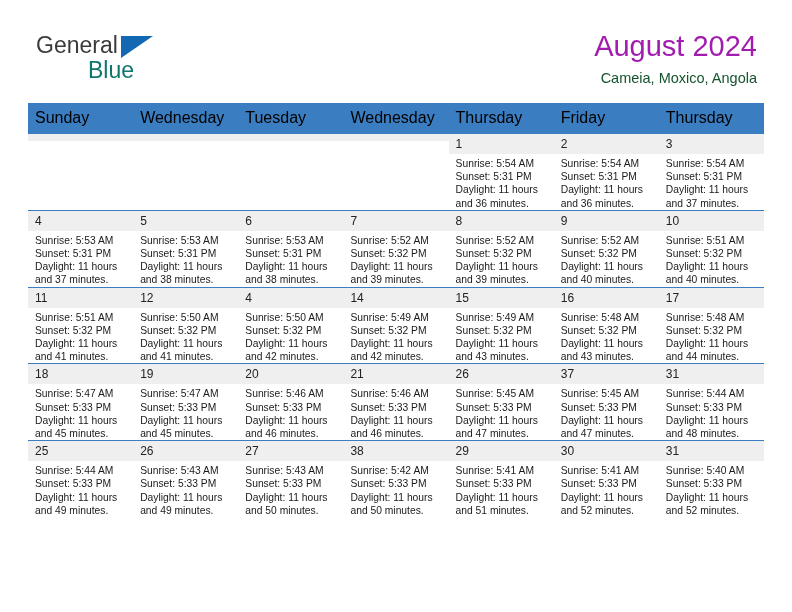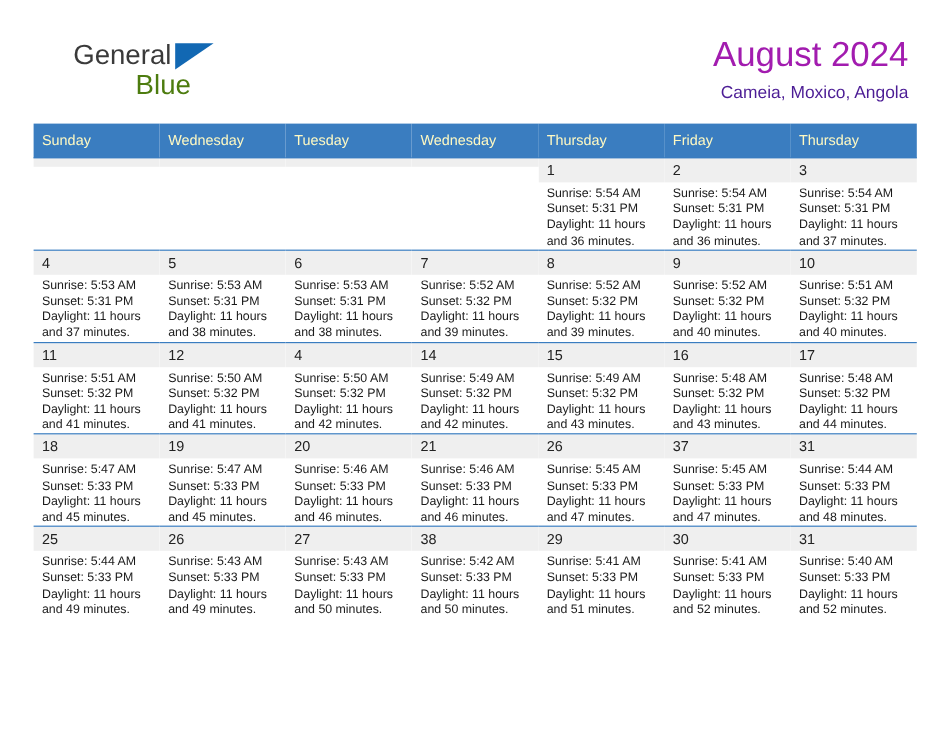--- a/index.html
+++ b/index.html
@@ -28,21 +28,20 @@
     top: 0;
     width: 792px;
     height: 103px;
   }
   .logo {
     position: absolute;
     left: 36px;
     top: 32px;
     width: 170px;
     height: 56px;
-    margin-left: 25px;
   }
   .logo-general {
     position: absolute;
     left: 0;
     top: 0;
     font-size: 23px;
     letter-spacing: 0px;
     color: #3a3a3a;
     font-family: "Liberation Sans", sans-serif;
   }
@@ -53,56 +52,56 @@
     width: 0;
     height: 0;
     border-left: 32px solid #1268b3;
     border-bottom: 22px solid transparent;
   }
   .logo-blue {
     position: absolute;
     left: 52px;
     top: 25px;
     font-size: 23px;
-    color: #4d7c0f;
+    color: #0f766e;
     font-family: "Liberation Sans", sans-serif;
   }
   .title-block {
     position: absolute;
     right: 35px;
     top: 28px;
     text-align: right;
   }
   .month-title {
     font-size: 29px;
     color: #a21caf;
     line-height: 36px;
     white-space: nowrap;
   }
   .location-subtitle {
     font-size: 14.5px;
-    color: #4c1d95;
+    color: #14532d;
     line-height: 20px;
     margin-top: 4px;
     white-space: nowrap;
   }
 
   
   .calendar {
     position: absolute;
     left: 28px;
     top: 103px;
     width: 736px;
     border-collapse: collapse;
     table-layout: fixed;
   }
   .calendar th {
     background: #3a7dc0;
-    color: #fef9c3;
-    font-size: 12px;
+    color: #000000;
+    font-size: 16px;
     font-weight: normal;
     text-align: left;
     padding: 6px 0 6px 7px;
     height: 16px;
     border: none;
   }
   .calendar td {
     vertical-align: top;
     padding: 0;
     border: none;

